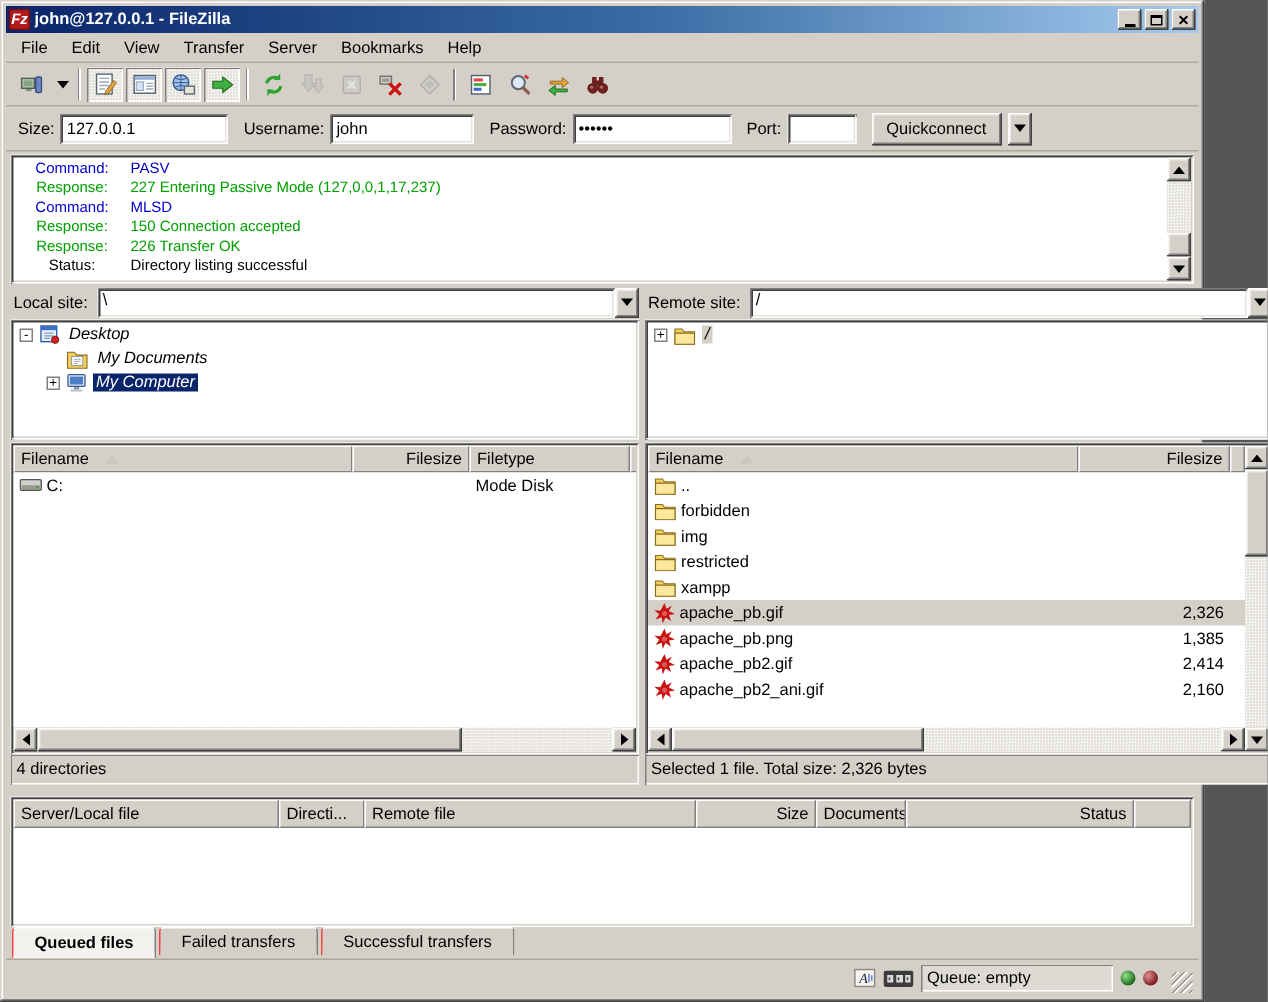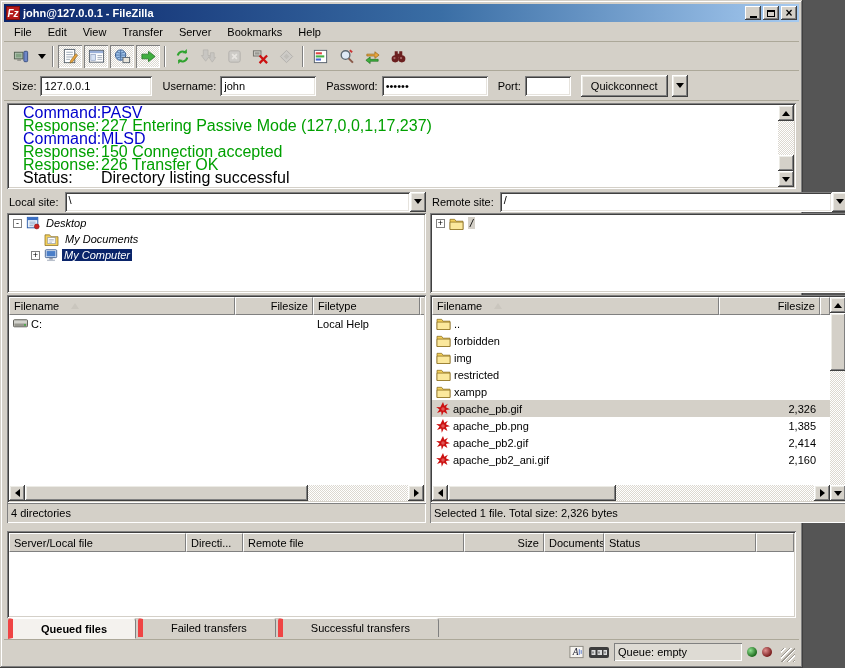--- a/index.html
+++ b/index.html
@@ -44,21 +44,21 @@
   .arr{width:0;height:0;display:inline-block;}
   .arr.down{border-left:4px solid transparent;border-right:4px solid transparent;border-top:5px solid #000;}
   .arr.up{border-left:4px solid transparent;border-right:4px solid transparent;border-bottom:5px solid #000;}
   .arr.left{border-top:4px solid transparent;border-bottom:4px solid transparent;border-right:5px solid #000;}
   .arr.right{border-top:4px solid transparent;border-bottom:4px solid transparent;border-left:5px solid #000;}
   
   .sunk{background:#fff;box-shadow:inset 1px 1px #808080,inset -1px -1px #fff,inset 2px 2px #404040,inset -2px -2px #d4d0c8;padding:2px;}
   .sunk2{background:#d4d0c8;box-shadow:inset 1px 1px #808080,inset -1px -1px #fff;}
   
   .logwrap{flex:0 0 86px;margin:2px 3px;display:flex;}
-  .logbody{flex:1;overflow:hidden;font-size:16px;line-height:13px;padding:1px 14px;}
+  .logbody{flex:1;overflow:hidden;font-size:10px;line-height:13px;padding:1px 0;text-align:center;}
   .logline{display:flex;white-space:nowrap;}
   .loglabel{width:78px;flex:0 0 78px;}
   .logline.command{color:#0000cc;}
   .logline.response{color:#00a000;}
   .logline.status{color:#000;}
   
   .vscroll{width:16px;flex:0 0 16px;display:flex;flex-direction:column;}
   .hscroll{height:16px;flex:0 0 16px;display:flex;}
   .sbtn{width:16px;height:16px;flex:0 0 16px;display:flex;align-items:center;justify-content:center;background:#d4d0c8;
     box-shadow:inset -1px -1px #404040,inset 1px 1px #fff,inset -2px -2px #808080,inset 2px 2px #ecebe5;}
@@ -120,27 +120,27 @@
   .icn svg{display:block;}
   
   .hsplit{flex:0 0 8px;}
   .queuewrap{flex:1;margin:0 3px;display:flex;flex-direction:column;overflow:hidden;}
   .qhead{height:19px;flex:0 0 19px;display:flex;background:#d4d0c8;overflow:hidden;}
   .qhead .hcell:nth-child(1){width:177px;flex:0 0 177px;}
   .qhead .hcell:nth-child(2){width:57px;flex:0 0 57px;}
   .qhead .hcell:nth-child(3){width:221px;flex:0 0 221px;}
   .qhead .hcell:nth-child(4){width:80px;flex:0 0 80px;}
   .qhead .hcell:nth-child(5){width:60px;flex:0 0 60px;}
-  .qhead .hcell:nth-child(6){width:152px;flex:0 0 152px;}
+  .qhead .hcell:nth-child(6){width:152px;flex:0 0 152px;justify-content:flex-end;}
   .qhead .hcell:nth-child(7){flex:1;}
   .qbody{flex:1;background:#fff;}
   
   .tabs{flex:0 0 21px;display:flex;align-items:flex-start;padding-left:4px;border-bottom:1px solid #aca899;}
-  .tab{height:19px;display:flex;align-items:center;padding:0 28px;font-size:11px;background:#d4d0c8;margin-right:2px;
-    border-top:1px solid #fff;border-left:5px solid #ef4444;border-right:1px solid #808080;border-radius:3px 3px 0 0;}
+  .tab{height:19px;display:flex;align-items:center;padding:0 14px;font-size:11px;background:#d4d0c8;margin-right:2px;
+    border-top:1px solid #fff;border-left:1px solid #ef4444;border-right:1px solid #808080;border-radius:3px 3px 0 0;}
   .tab.active{background:#f4f2ee;font-weight:bold;height:21px;border-bottom:1px solid #f4f2ee;}
   
   .statusbar{flex:0 0 24px;display:flex;align-items:center;justify-content:flex-end;gap:5px;padding:2px 4px 2px 8px;}
   .sb-queue{height:18px;width:128px;font-size:11px;display:flex;align-items:center;padding:0 4px;background:#dedbd4;}
   .led{width:10px;height:10px;border-radius:50%;}
   .led.green{background:radial-gradient(circle at 35% 35%,#8fe08f,#1d6b1d 70%);}
   .led.red{background:radial-gradient(circle at 35% 35%,#e08f8f,#7a1d1d 70%);}
   .grip{width:14px;height:14px;margin-left:4px;align-self:flex-end;
     background:repeating-linear-gradient(315deg,#fff 0 1px,#9a968e 1px 2px,#d4d0c8 2px 4px);}
 </style>
@@ -433,21 +433,21 @@
                 <span class="icn">
                   <svg width="15" height="11" viewBox="0 0 16 11">
                     <rect x="0.5" y="1.5" width="15" height="7.5" rx="1" fill="#d2d2cc" stroke="#55554f"></rect>
                     <rect x="1.5" y="5.5" width="13" height="2.8" fill="#98988f"></rect>
                     <circle cx="12.8" cy="7" r="0.9" fill="#2ab52a"></circle>
                   </svg>
                 </span>
                 <span>C:</span>
               </span>
               <span class="cell r"></span>
-              <span class="cell">Local Help</span>
+              <span class="cell">Mode Disk</span>
               <span class="cell"></span>
             </div>
           </div>
         <div class="hscroll">
           <div class="sbtn">
               <span class="arr left"></span>
             </div>
           <div class="strack h">
               <div class="sthumb lh-thumb"></div>
             </div>

